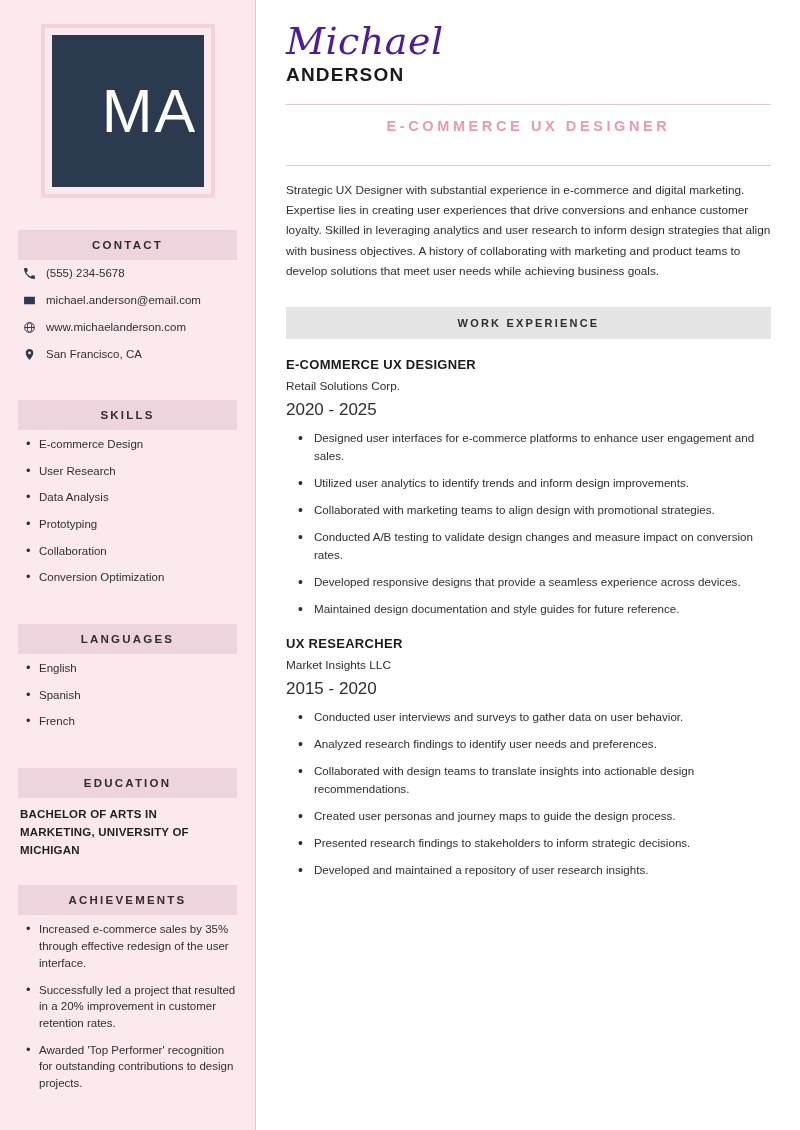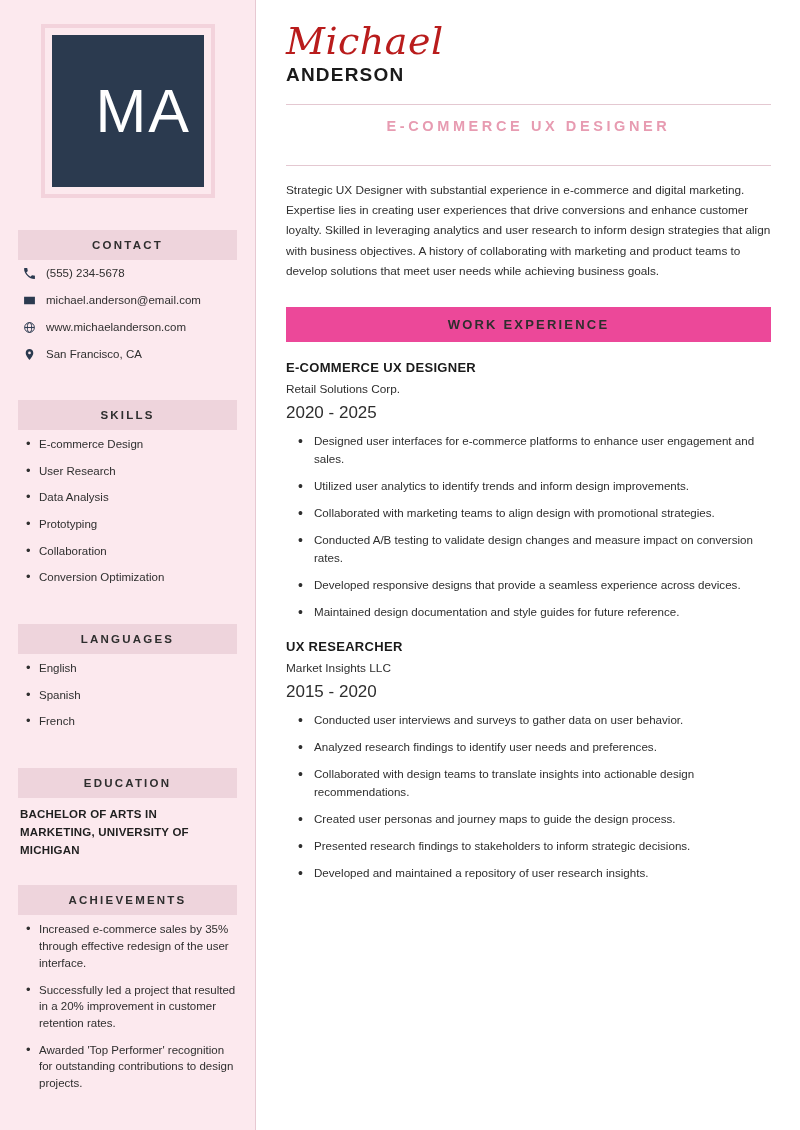--- a/index.html
+++ b/index.html
@@ -33,20 +33,21 @@
     border: 4px solid #f3d3dc;
     background: #fce9ee;
     padding: 7px;
   }
   .monogram-inner {
     width: 100%;
     height: 100%;
     background: #2b3a4f;
     display: flex;
     align-items: center;
+    justify-content: center;
     padding-left: 44px;
   }
   .monogram-inner span {
     color: #ffffff;
     font-size: 61px;
     letter-spacing: 2px;
     font-family: "Liberation Sans", sans-serif;
     font-weight: 400;
   }
 
@@ -113,21 +114,21 @@
 
   
   .main {
     flex: 1;
     padding: 22px 29px 20px 30px;
   }
   .name-script {
     font-family: "DejaVu Serif", serif;
     font-style: italic;
     font-size: 38px;
-    color: #b91c1c;
+    color: #4c1d95;
     line-height: 1.05;
     letter-spacing: 0.5px;
   }
   .name-last {
     font-size: 19px;
     font-weight: bold;
     letter-spacing: 1.2px;
     color: #1a1a1a;
     margin-top: 2px;
   }
@@ -144,23 +145,23 @@
     padding: 13px 0 13px 0;
   }
   .summary {
     font-size: 11.8px;
     line-height: 1.72;
     color: #2e2e2e;
     margin-top: 14px;
     text-align: left;
   }
   .main-head {
-    background: #ec4899;
+    background: #e5e5e5;
     text-align: center;
-    font-size: 13px;
+    font-size: 11px;
     font-weight: bold;
     letter-spacing: 2.2px;
     color: #2e2e2e;
     padding: 10px 0;
     margin: 26px 0 18px 0;
   }
   .exp-title {
     font-size: 13px;
     font-weight: bold;
     color: #1a1a1a;

